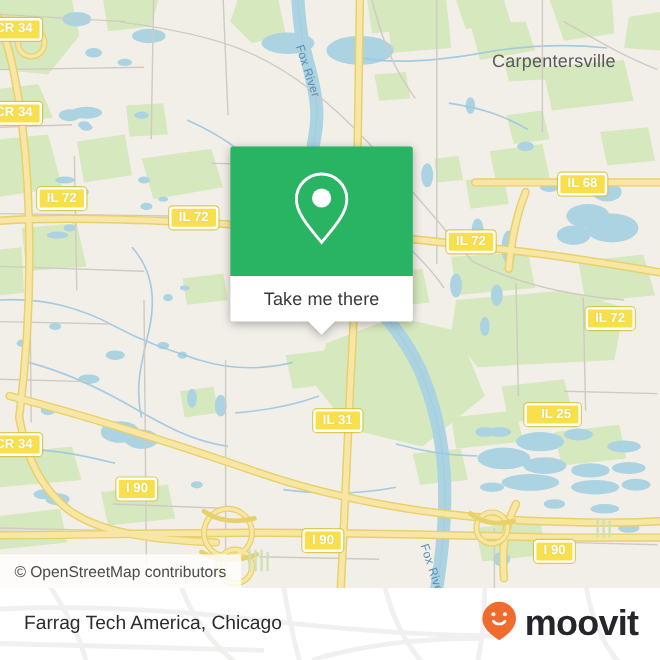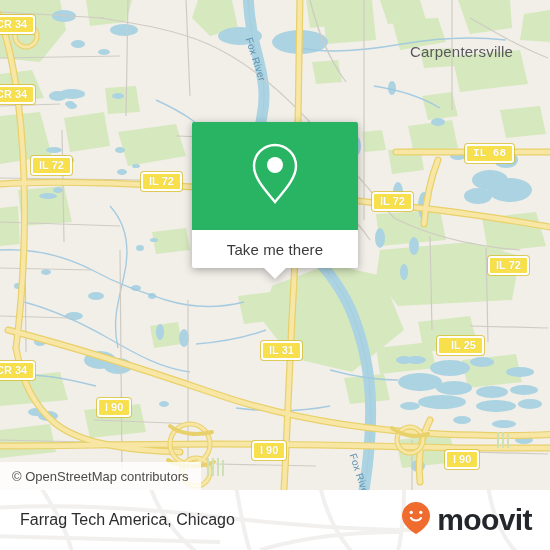--- a/index.html
+++ b/index.html
@@ -69,21 +69,21 @@
     white-space: nowrap;
     box-shadow: 0 0 0 1px rgba(214,190,40,.75);
     text-shadow: 0 0 1px rgba(170,150,30,.4);
   }
 
   
   #callout {
     position: absolute;
     left: 192px;
     top: 122px;
-    width: 166px;
+    width: 152px;
     filter: drop-shadow(0 2px 4px rgba(0,0,0,.30));
   }
   #callout-head {
     height: 108px;
     background: #29b463;
     border-radius: 2px 2px 0 0;
     display: flex;
     align-items: center;
     justify-content: center;
   }
@@ -420,21 +420,21 @@
 
     <div class="map-label-city" style="left:410px; top:14px;">Carpentersville</div>
 
     <div class="map-label-river" style="left:254px; top:36px; transform:rotate(72deg); transform-origin:left top;">Fox River</div>
     <div class="map-label-river" style="left:358px; top:452px; transform:rotate(72deg); transform-origin:left top;">Fox River</div>
 
     <div class="shield" style="left:-12px; top:15px;">CR 34</div>
     <div class="shield" style="left:-12px; top:85px;">CR 34</div>
     <div class="shield" style="left:31px;  top:156px;">IL 72</div>
     <div class="shield" style="left:141px; top:172px;">IL 72</div>
-    <div class="shield" style="left:465px; top:144px;font-family:Liberation Mono, monospace;">IL 68</div>
+    <div class="shield" style="left:465px; top:144px;">IL 68</div>
     <div class="shield" style="left:372px; top:192px;">IL 72</div>
     <div class="shield" style="left:488px; top:256px;">IL 72</div>
     <div class="shield" style="left:437px; top:336px;padding-left:12px;">IL 25</div>
     <div class="shield" style="left:261px; top:341px;text-align:right;">IL 31</div>
     <div class="shield" style="left:-12px; top:361px;">CR 34</div>
     <div class="shield" style="left:97px;  top:398px;">I 90</div>
     <div class="shield" style="left:252px; top:441px;">I 90</div>
     <div class="shield" style="left:445px; top:450px;">I 90</div>
 
     <div id="callout">

